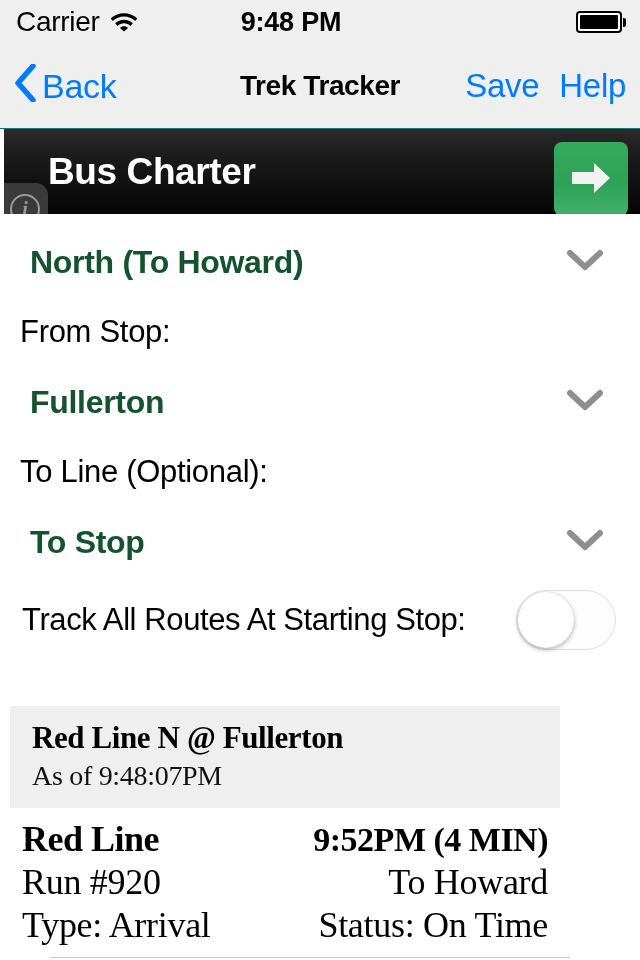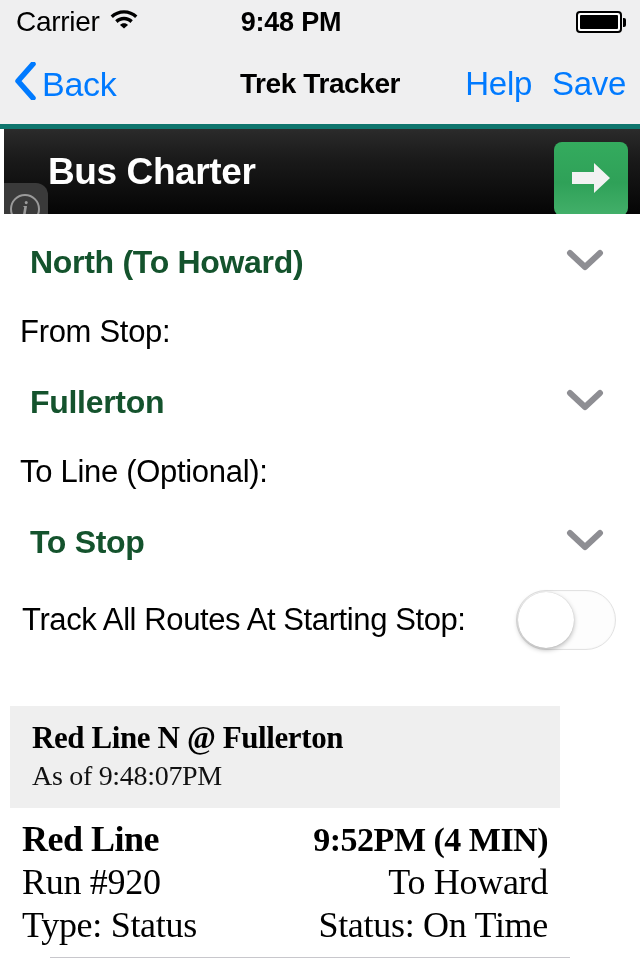--- a/index.html
+++ b/index.html
@@ -10,21 +10,21 @@
     overflow: hidden;
   }
   #app { position: relative; width: 640px; height: 960px; background: #fff; }
 
   
   .statusbar {
     position: absolute; top: 0; left: 0; width: 640px; height: 44px;
     background: #efeff0;
     display: flex; align-items: center;
   }
-  .sb-left { position: absolute; left: 16px; display: flex; gap: 10px; }
+  .sb-left { position: absolute; left: 16px; display: flex; align-items: center; gap: 10px; }
   .sb-carrier { font-size: 28px; color: #000; letter-spacing: -0.3px; }
   .wifi-icon { display: block; }
   .sb-time {
     position: absolute; left: 0; width: 582px; text-align: center;
     font-size: 27px; font-weight: bold; color: #000; letter-spacing: -0.2px;
   }
   .sb-right { position: absolute; right: 14px; display: flex; align-items: center; }
   .batt-body {
     width: 46px; height: 22px; border: 2px solid #000; border-radius: 4px;
     padding: 2px; background: #fff;
@@ -32,21 +32,21 @@
   .batt-fill { width: 100%; height: 100%; background: #000; border-radius: 1px; }
   .batt-cap {
     width: 3px; height: 9px; background: #000;
     border-radius: 0 2px 2px 0; margin-left: 1px;
   }
 
   
   .navbar {
     position: absolute; top: 44px; left: 0; width: 640px; height: 85px;
     background: #efeff0;
-    border-bottom: 5px solid #0f766e;
+    border-bottom: 1px solid #0f766e;
   }
   .nav-back {
     position: absolute; left: 14px; top: 50%; transform: translateY(-50%);
     display: flex; align-items: center; gap: 6px;
     color: #007aff; font-size: 34px; letter-spacing: -0.3px;
   }
   .chev-left { display: block; margin-top: 2px; }
   .nav-title {
     position: absolute; left: 0; top: 50%; transform: translateY(-50%);
     width: 640px; text-align: center;
@@ -188,22 +188,22 @@
     <div class="nav-back">
       <span class="chev-left">
         <svg width="22" height="38" viewBox="0 0 22 38">
           <path d="M19 2 L4 19 L19 36" stroke="#007aff" stroke-width="5.5" fill="none" stroke-linecap="round" stroke-linejoin="round"></path>
         </svg>
       </span>
       <span>Back</span>
     </div>
     <div class="nav-title">Trek Tracker</div>
     <div class="nav-right">
+      <span class="nav-btn">Save</span>
       <span class="nav-btn">Help</span>
-      <span class="nav-btn">Save</span>
     </div>
   </div>
 
   <div class="banner">
     <div class="banner-title">Bus Charter</div>
     <div class="info-badge">
       <span class="info-circle">i</span>
     </div>
     <button class="go-button">
       <span>
@@ -264,20 +264,20 @@
     <div class="res-row">
       <div class="res-line primary">
         <span class="left">Red Line</span>
         <span class="right">9:52PM (4 MIN)</span>
       </div>
       <div class="res-line sub">
         <span class="left">Run #920</span>
         <span class="right">To Howard</span>
       </div>
       <div class="res-line sub">
-        <span class="left">Type: Status</span>
+        <span class="left">Type: Arrival</span>
         <span class="right">Status: On Time</span>
       </div>
       <div class="res-divider"></div>
     </div>
   </div>
 
 </div>
 
 </body></html>

